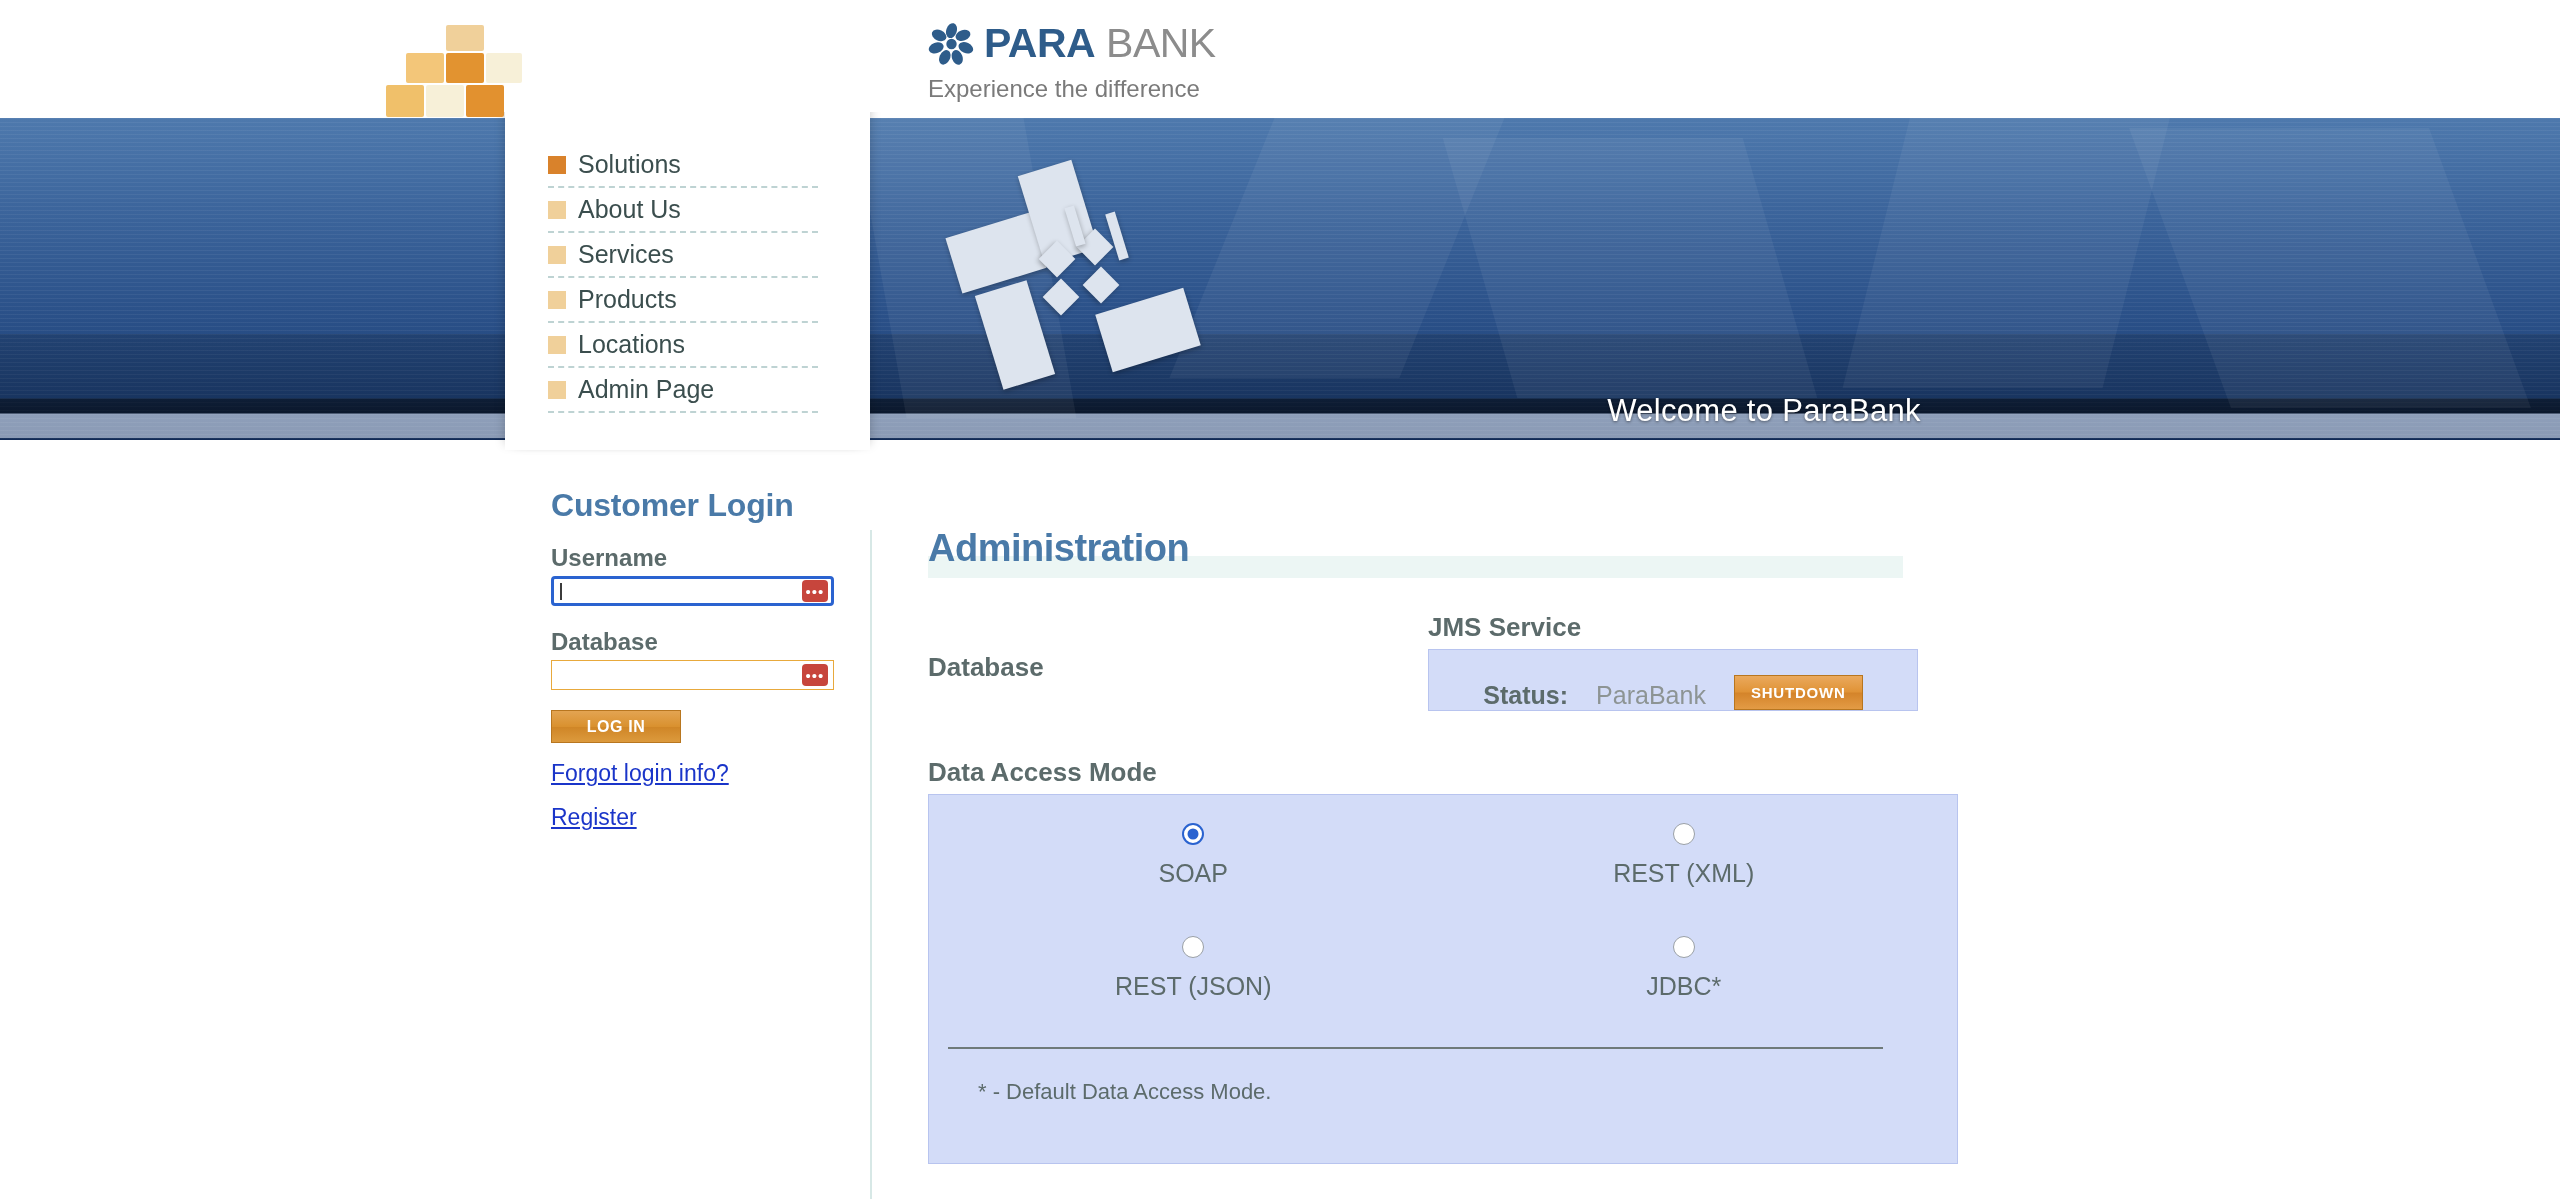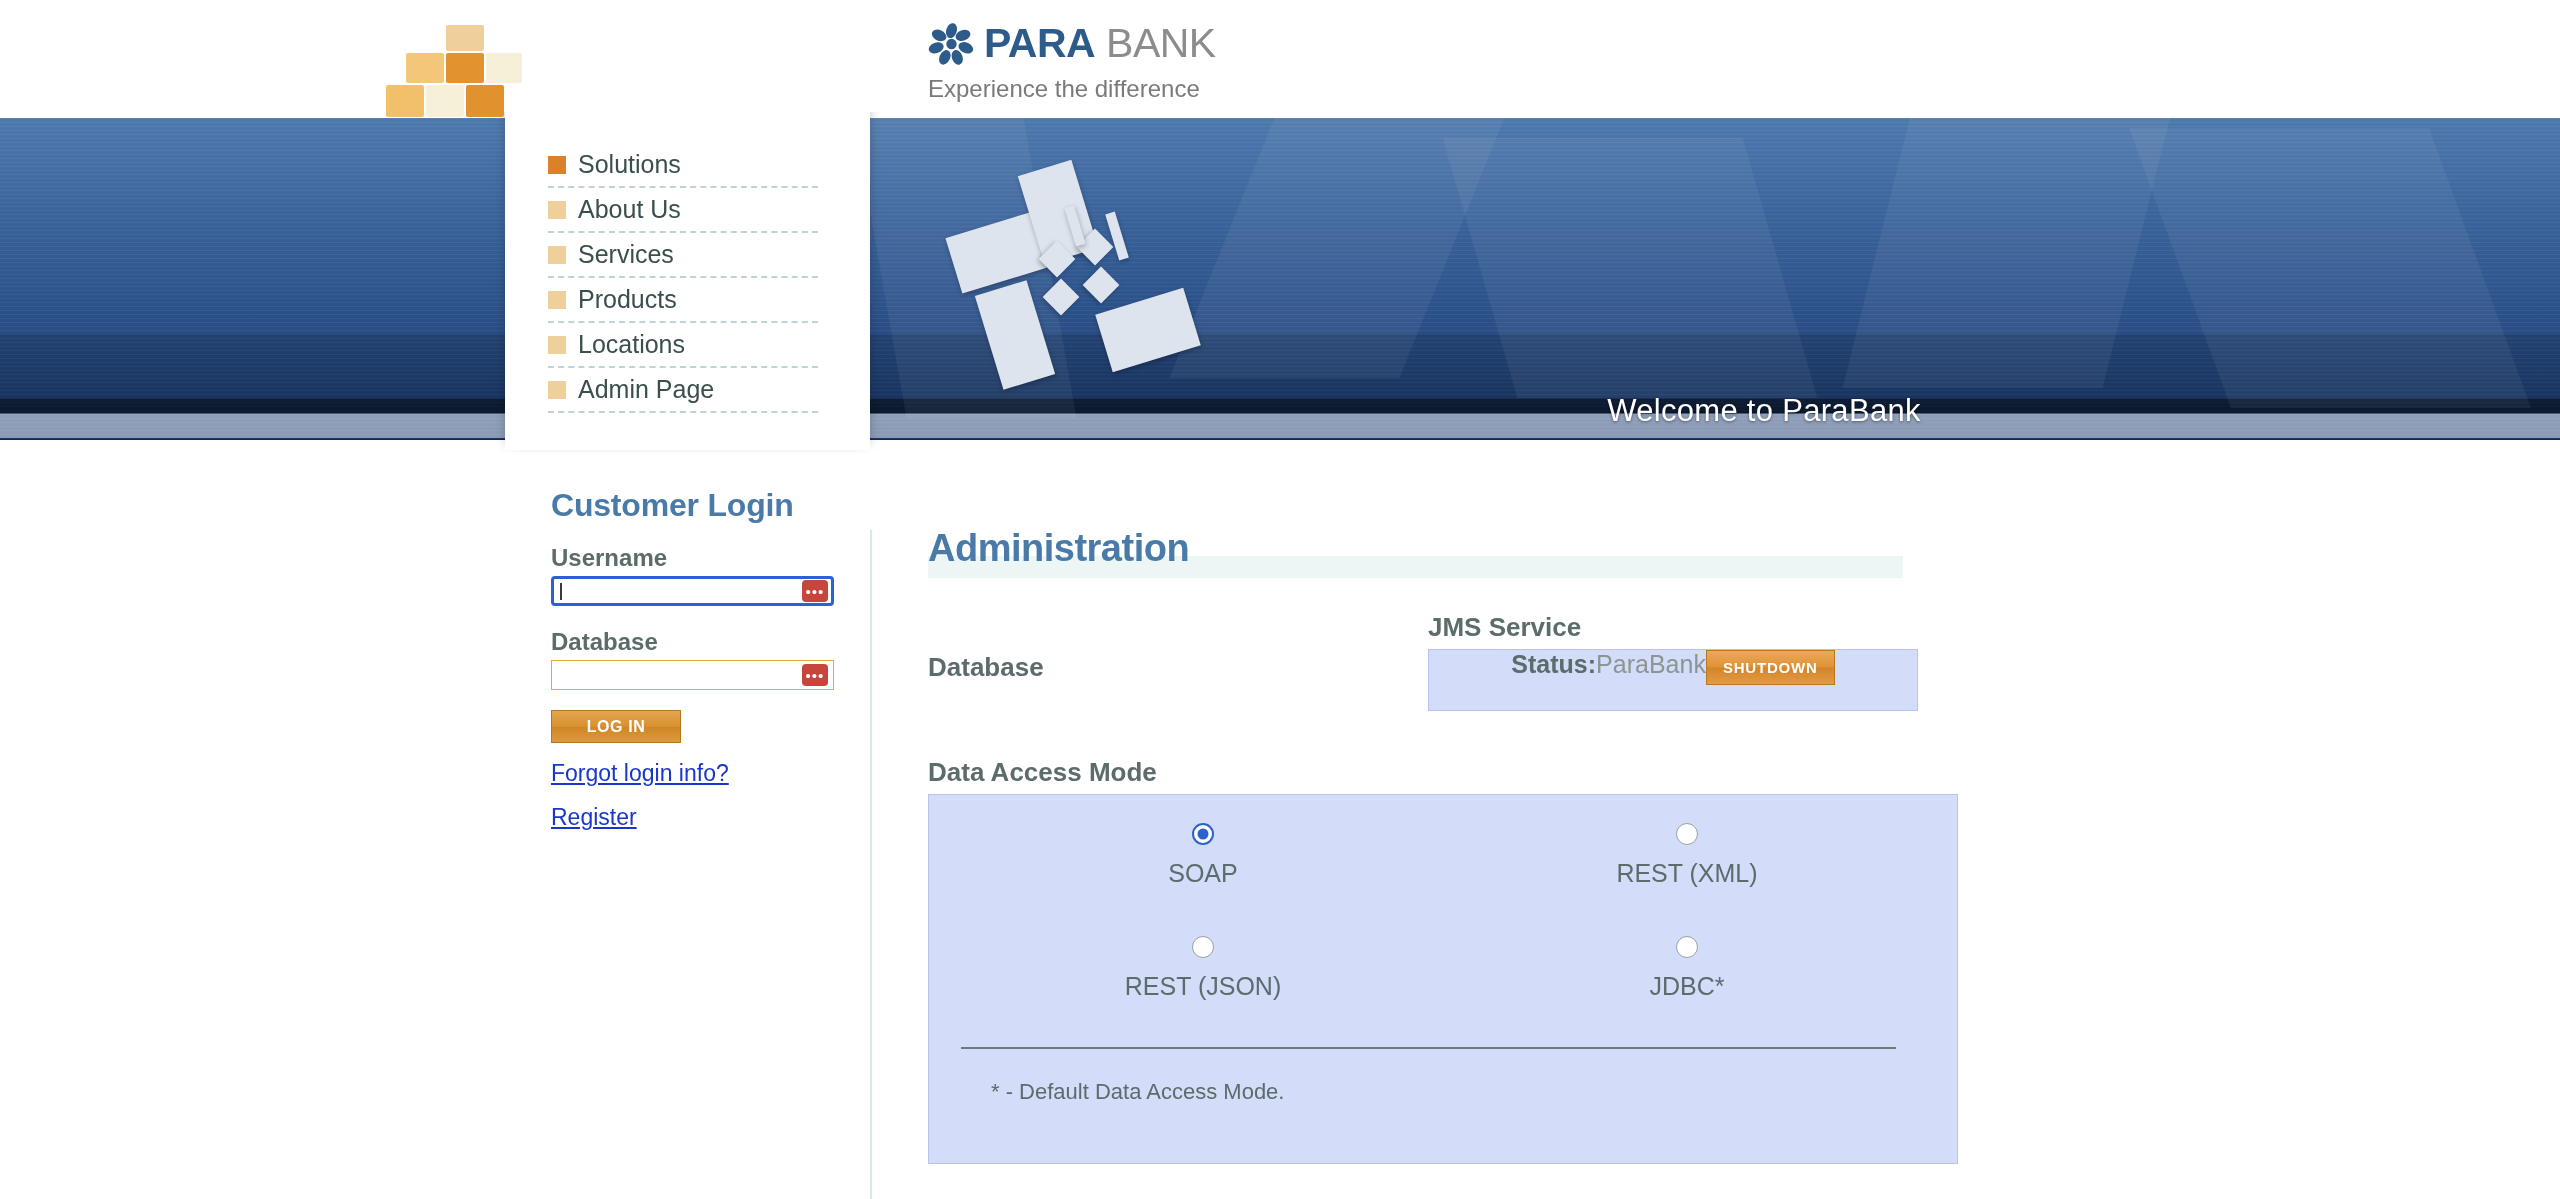--- a/index.html
+++ b/index.html
@@ -101,32 +101,32 @@
       background:#ecf6f4; z-index:1; }
 
   .section-head { font-size:26px; font-weight:bold; color:#5c6b6b; margin-bottom:6px; }
 
   .panel { background:#d3dcf8; border:1px solid #b8c4ef; }
 
   #row2 { display:flex; gap:10px; margin-top:42px; position:relative; }
   #db-col { width:490px;margin-top:40px; }
   #jms-col { width:490px; }
   #db-panel { height:62px; display:flex; align-items:center; justify-content:center; gap:80px; }
-  #jms-panel { height:62px; display:flex; align-items:flex-start; justify-content:center; gap:0; }
+  #jms-panel { height:62px; display:flex; align-items:flex-end; justify-content:center; gap:28px; }
 
   .obtn {
      background:linear-gradient(to bottom,#eaa95d 0%,#e09336 48%,#d4842a 52%,#e39b45 100%);
      border:1px solid #b8761f; color:#fff; font-size:15px; font-weight:bold;
      letter-spacing:.8px; padding:8px 16px; cursor:pointer; min-width:110px;
      font-family:"Liberation Sans", sans-serif; }
   .status-lbl { font-size:25px; font-weight:bold; color:#5c6b6b; }
   .status-val { font-size:25px; color:#8d9494; }
 
   #dam-head { margin-top:46px; }
-  #dam-panel { height:370px; padding:28px 28px 0 32px; position:relative; }
+  #dam-panel { height:370px; padding:28px 28px 0 19px; position:relative; }
   .radio-grid { display:grid; grid-template-columns:1fr 1fr; row-gap:48px; }
   .radio-cell { display:flex; flex-direction:column; align-items:center; }
   .rdo { width:22px; height:22px; border-radius:50%; background:#fff;
      border:1px solid #9aa0a6; margin-bottom:14px; position:relative; }
   .rdo.sel { border:2px solid #2a63d0; background:#fff; }
   .rdo.sel::after { content:''; position:absolute; left:50%; top:50%;
      transform:translate(-50%,-50%); width:11px; height:11px; border-radius:50%; background:#2a63d0; }
   .rdo-label { font-size:25px; color:#5c6b6b; white-space:nowrap; }
   #dam-rule { margin:46px 0 0 0; border:0; border-top:2px solid #6f7a7a; width:935px; }
   #dam-note { margin-top:30px; font-size:22px; color:#5c6b6b; padding-left:30px; }

